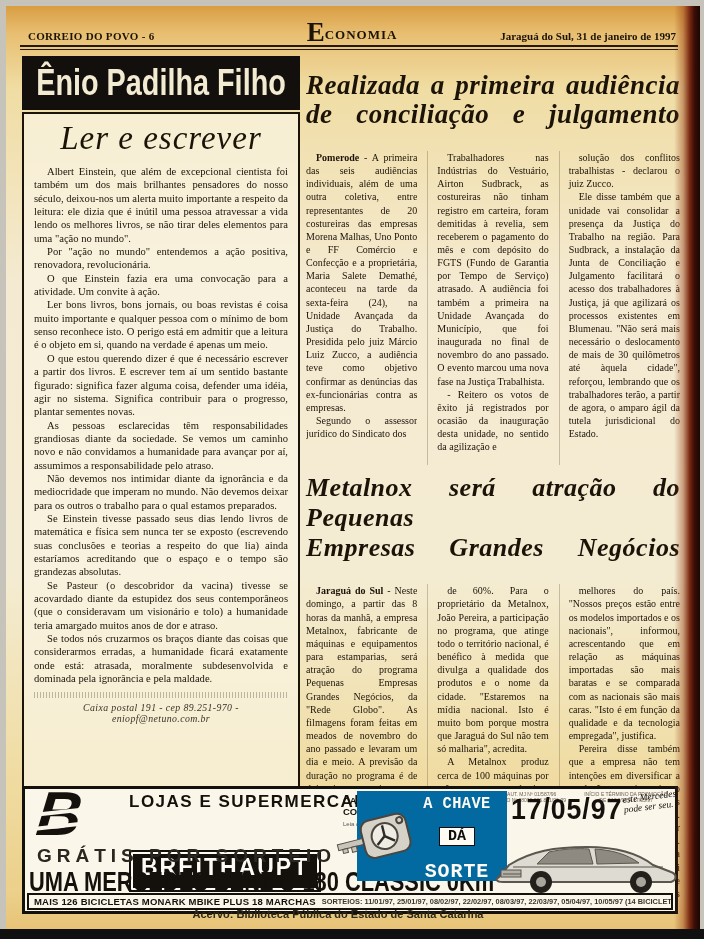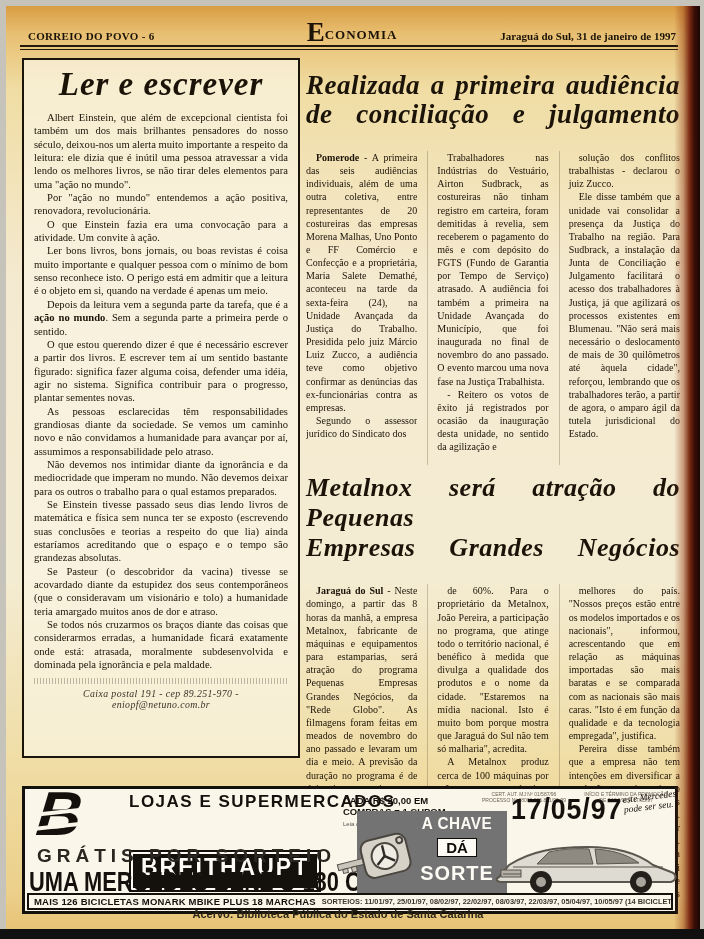--- a/index.html
+++ b/index.html
@@ -24,21 +24,21 @@
                border-top:2px solid #241a0c;border-bottom:1px solid #241a0c;}
 
   
   .left-col{position:absolute;left:16px;top:50px;width:278px;}
   .enio-box{background:#120f0c;color:#f3ead2;height:54px;display:flex;align-items:center;justify-content:center;
             border:2px solid #120f0c;}
   .enio-box span{font-family:"Liberation Sans",sans-serif;font-weight:bold;font-size:36px;
                  transform:scaleX(.8);white-space:nowrap;letter-spacing:0;}
   .ler-box{margin-top:2px;border:2px solid #1a140a;background:rgba(250,244,226,.72);
            height:700px;padding:4px 10px 6px 10px;overflow:hidden;}
-  .ler-title{font-size:33px;font-weight:bold;font-style:italic;text-align:center;margin:2px 0 8px 0;letter-spacing:1px;}
+  .ler-title{font-size:33px;font-weight:normal;font-style:italic;text-align:center;margin:2px 0 8px 0;letter-spacing:1px;}
   .ler-body .para{margin:0;text-align:justify;text-indent:13px;font-size:10.6px;line-height:13.35px;}
   .hatch{height:6px;margin:7px 0 4px 0;opacity:.55;
          background:repeating-linear-gradient(90deg,#8a8474 0 1px,transparent 1px 3px);}
   .addr{font-style:italic;font-size:9.8px;letter-spacing:.4px;text-align:center;color:#3a3226;}
 
   
   .right-col{position:absolute;left:300px;top:44px;width:374px;}
   .headline{font-weight:bold;font-style:italic;}
   .headline .hl{display:block;text-align:justify;text-align-last:justify;font-size:27px;line-height:29px;letter-spacing:.5px;}
   .cols{display:flex;gap:10px;overflow:hidden;margin-top:20px;}
@@ -63,25 +63,25 @@
             box-shadow:inset 0 0 0 2px #fdfbf4;margin-top:40px;}
   .ad-coupon{position:absolute;left:318px;top:6px;width:110px;line-height:11px;}
   .ad-coupon .c1{font-weight:bold;font-size:9.5px;display:block;}
   .ad-coupon .c2{font-size:6px;color:#555;display:block;margin-top:2px;}
   .ad-cert{position:absolute;left:452px;top:2px;width:196px;display:flex;gap:8px;font-size:5px;line-height:6px;
            color:#6b6254;text-align:center;}
   .ad-cert div{flex:1;}
   .ad-gratis{position:absolute;left:12px;top:56px;font-weight:bold;font-size:19px;letter-spacing:5px;color:#2a2620;text-align:center;}
   .ad-prize{position:absolute;left:4px;top:77px;font-weight:bold;font-size:28px;white-space:nowrap;
             transform:scaleX(.78);transform-origin:left center;letter-spacing:0;}
-  .key-panel{position:absolute;left:332px;top:22px;width:150px;height:90px;background:#737373;}
+  .key-panel{position:absolute;left:332px;top:2px;width:150px;height:90px;background:#0369a1;font-family:Liberation Mono, monospace;}
   .key-icon{position:absolute;left:-22px;top:24px;transform:rotate(-14deg);}
   .chave-stack{position:absolute;right:4px;top:3px;width:92px;text-align:center;color:#fdfbf4;font-weight:bold;}
   .chave-a{font-size:17px;letter-spacing:.5px;display:block;transform:scaleX(.9);}
-  .chave-da{display:inline-block;background:#fdfbf4;color:#0e0c09;font-size:15px;padding:0 8px;margin:4px 0;
+  .chave-da{display:inline-block;background:#fdfbf4;color:#0e0c09;font-size:15px;padding:0 8px;margin:14px 0;
             border:1px solid #0e0c09;}
   .chave-sorte{font-size:21px;letter-spacing:1px;display:block;transform:scaleX(.95);}
   .ad-date{position:absolute;left:486px;top:4px;font-weight:bold;font-size:29px;letter-spacing:1px;
            transform:scaleX(.92);transform-origin:left center;}
   .ad-tagline{position:absolute;left:598px;top:2px;width:64px;font-style:italic;font-size:9.5px;line-height:10px;
               transform:rotate(-7deg);font-family:"Liberation Serif",serif;}
   .ad-car{position:absolute;left:468px;top:38px;}
   .bikes{position:absolute;left:2px;right:2px;bottom:1px;border:2px solid #14100c;background:#faf6ea;
          display:flex;align-items:center;gap:6px;padding:1px 5px;white-space:nowrap;overflow:hidden;}
   .bikes .b1{font-weight:bold;font-size:9.5px;letter-spacing:.2px;}
@@ -97,28 +97,30 @@
   <div class="page">
 
     <header class="masthead">
       <span class="mh-left">CORREIO DO POVO - 6</span>
       <span class="mh-center"><span class="big-e">E</span><span class="sect-rest">CONOMIA</span></span>
       <span class="mh-right">Jaraguá do Sul, 31 de janeiro de 1997</span>
     </header>
     <div class="rule-double"></div>
 
     <aside class="left-col">
+      <div class="enio-box">
+        <span>Ênio Padilha Filho</span>
+      </div>
       <div class="ler-box">
         <h2 class="ler-title">Ler e escrever</h2>
         <div class="ler-body">
             <p class="para"><span>Albert Einstein, que além de excepcional cientista foi também um dos mais brilhantes pensadores do nosso século, deixou-nos um alerta muito importante a respeito da leitura: ele dizia que é inútil uma pessoa atravessar a vida lendo os melhores livros, se não tirar deles elementos para uma "ação no mundo".</span></p>
             <p class="para"><span>Por "ação no mundo" entendemos a ação positiva, renovadora, revolucionária.</span></p>
             <p class="para"><span>O que Einstein fazia era uma convocação para a atividade. Um convite à ação.</span></p>
             <p class="para"><span>Ler bons livros, bons jornais, ou boas revistas é coisa muito importante e qualquer pessoa com o mínimo de bom senso reconhece isto. O perigo está em admitir que a leitura é o objeto em si, quando na verdade é apenas um meio.</span></p>
-            <p class="para"><span>Depois da leitura vem a segunda parte da tarefa, que é a </span><b>ação no mundo</b><span>. Sem a segunda parte a primeira perde o sentido.</span></p>
             <p class="para"><span>O que estou querendo dizer é que é necessário escrever a partir dos livros. E escrever tem aí um sentido bastante figurado: significa fazer alguma coisa, defender uma idéia, agir no sistema. Significa contribuir para o progresso, plantar sementes novas.</span></p>
             <p class="para"><span>As pessoas esclarecidas têm responsabilidades grandiosas diante da sociedade. Se vemos um caminho novo e não convidamos a humanidade para avançar por aí, assumimos a responsabilidade pelo atraso.</span></p>
             <p class="para"><span>Não devemos nos intimidar diante da ignorância e da mediocridade que imperam no mundo. Não devemos deixar para os outros o trabalho para o qual estamos preparados.</span></p>
             <p class="para"><span>Se Einstein tivesse passado seus dias lendo livros de matemática e física sem nunca ter se exposto (escrevendo suas conclusões e teorias a respeito do que lia) ainda estaríamos acreditando que o espaço e o tempo são grandezas absolutas.</span></p>
             <p class="para"><span>Se Pasteur (o descobridor da vacina) tivesse se acovardado diante da estupidez dos seus contemporâneos (que o consideravam um visionário e tolo) a humanidade teria amargado muitos anos de dor e atraso.</span></p>
             <p class="para"><span>Se todos nós cruzarmos os braços diante das coisas que considerarmos erradas, a humanidade ficará exatamente onde está: atrasada, moralmente subdesenvolvida e dominada pela ignorância e pela maldade.</span></p>
           </div>
         <div class="hatch"></div>
         <div class="addr">Caixa postal 191 - cep 89.251-970  -  eniopf@netuno.com.br</div>
       </div>

